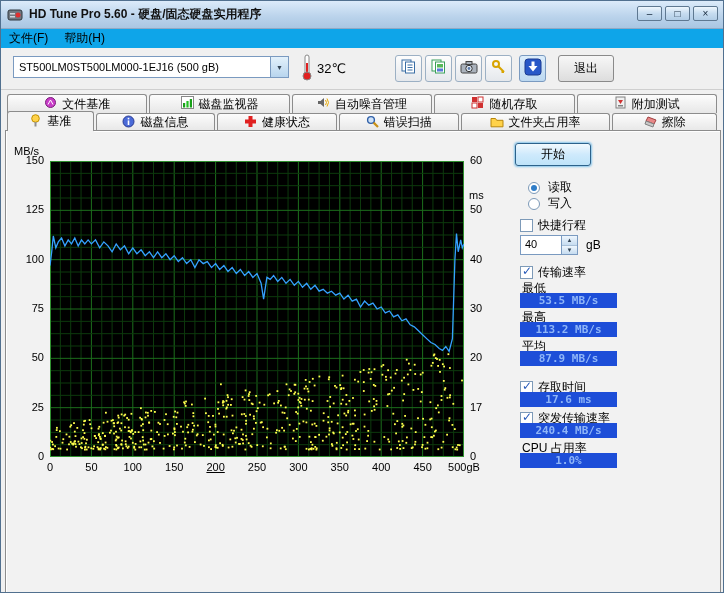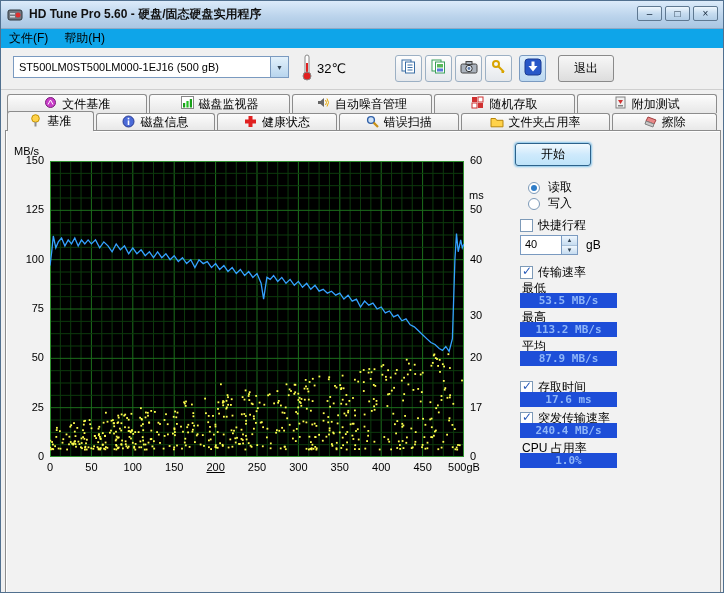--- a/index.html
+++ b/index.html
@@ -945,21 +945,21 @@
           <span class="ytick" style="top: 121.667px;">100</span>
           <span class="ytick" style="top: 171px;">75</span>
           <span class="ytick" style="top: 220.333px;">50</span>
           <span class="ytick" style="top: 269.667px;">25</span>
           <span class="ytick" style="top: 319px;">0</span>
         </div>
       <div class="yticks-right" id="right-ticks">
           <span class="ytick" style="top: 23px;">60</span>
           <span class="ytick" style="top: 72.3333px;">50</span>
           <span class="ytick" style="top: 121.667px;">40</span>
-          <span class="ytick" style="top: 178px;">30</span>
+          <span class="ytick" style="top: 171px;">30</span>
           <span class="ytick" style="top: 220.333px;">20</span>
           <span class="ytick" style="top: 269.667px;">17</span>
           <span class="ytick" style="top: 319px;">0</span>
         </div>
       <div class="xticks" id="x-ticks">
           <span class="xtick" style="left: 44px;">0</span>
           <span class="xtick" style="left: 85.4px;">50</span>
           <span class="xtick" style="left: 126.8px;">100</span>
           <span class="xtick" style="left: 168.2px;">150</span>
           <span class="xtick" style="left: 209.6px; text-decoration: underline;">200</span>

